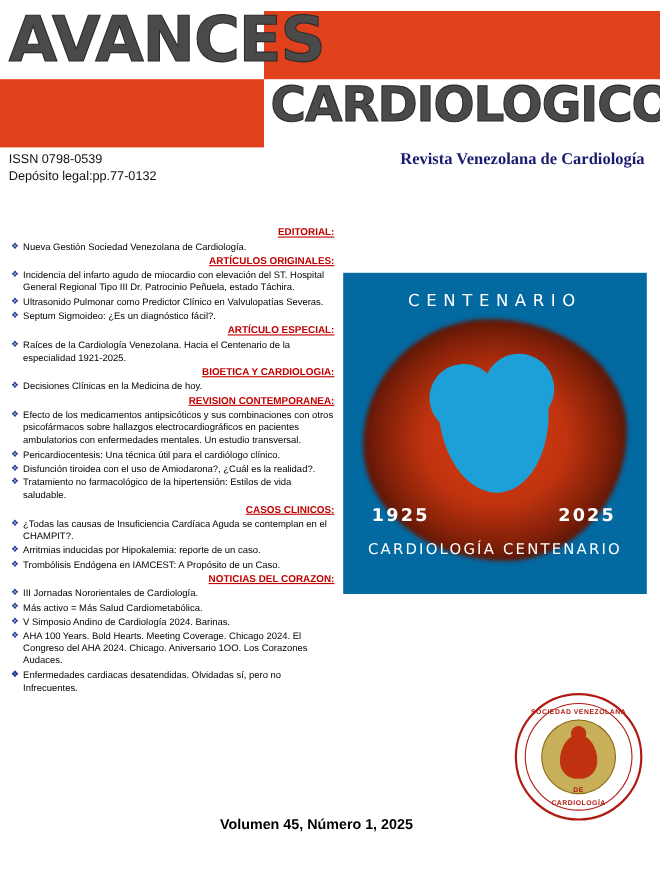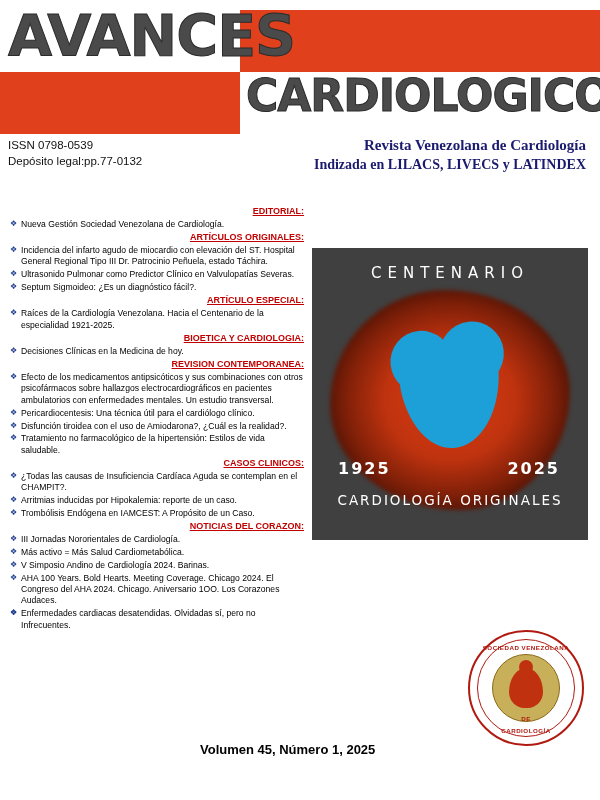--- a/index.html
+++ b/index.html
@@ -126,21 +126,21 @@
     font-size: 8px;
   }
 
   
   .cover-art {
     position: absolute;
     left: 312px;
     top: 48px;
     width: 276px;
     height: 292px;
-    background: #404040;
+    background: #0369a1;
     overflow: hidden;
   }
   .art-glow {
     position: absolute;
     left: 50%;
     top: 52%;
     transform: translate(-50%, -50%);
     width: 240px;
     height: 220px;
     background: radial-gradient(ellipse at center, #d43c12 0%, #c0330f 38%, #7d1f08 62%, #3a0d03 80%, #140401 100%);
@@ -290,21 +290,20 @@
     <div class="title-avances">AVANCES</div>
     <div class="title-cardiologicos">CARDIOLOGICOS</div>
 
     <div class="issn-block">
       <div>ISSN 0798-0539</div>
       <div>Depósito legal:pp.77-0132</div>
     </div>
 
     <div class="subtitle-block">
       <div class="subtitle-1">Revista Venezolana de Cardiología</div>
-      <div class="subtitle-2">Indizada en LILACS, LIVECS y LATINDEX</div>
     </div>
   </div>
 
   <div class="content">
 
     <div class="toc" id="toc-root">
         <div class="sec-head">EDITORIAL:</div>
         <div class="item"><span class="bullet">❖</span><span>Nueva Gestión Sociedad Venezolana de Cardiología.</span></div>
         <div class="sec-head">ARTÍCULOS ORIGINALES:</div>
         <div class="item"><span class="bullet">❖</span><span>Incidencia del infarto agudo de miocardio con elevación del ST. Hospital General Regional Tipo III Dr. Patrocinio Peñuela, estado Táchira.</span></div>
@@ -335,21 +334,21 @@
     <div class="cover-art">
       <div class="art-glow"></div>
       <div class="art-heart">
         <div class="lobe lobe-l"></div>
         <div class="lobe lobe-r"></div>
         <div class="body"></div>
       </div>
       <div class="art-text art-centenario">CENTENARIO</div>
       <div class="art-text art-year-left">1925</div>
       <div class="art-text art-year-right">2025</div>
-      <div class="art-text art-bottom">CARDIOLOGÍA ORIGINALES</div>
+      <div class="art-text art-bottom">CARDIOLOGÍA CENTENARIO</div>
     </div>
   </div>
 
   <div class="volume">Volumen 45, Número  1, 2025</div>
 
   <div class="seal">
     <div class="ring"></div>
     <div class="inner">
       <div class="bird"></div>
     </div>

